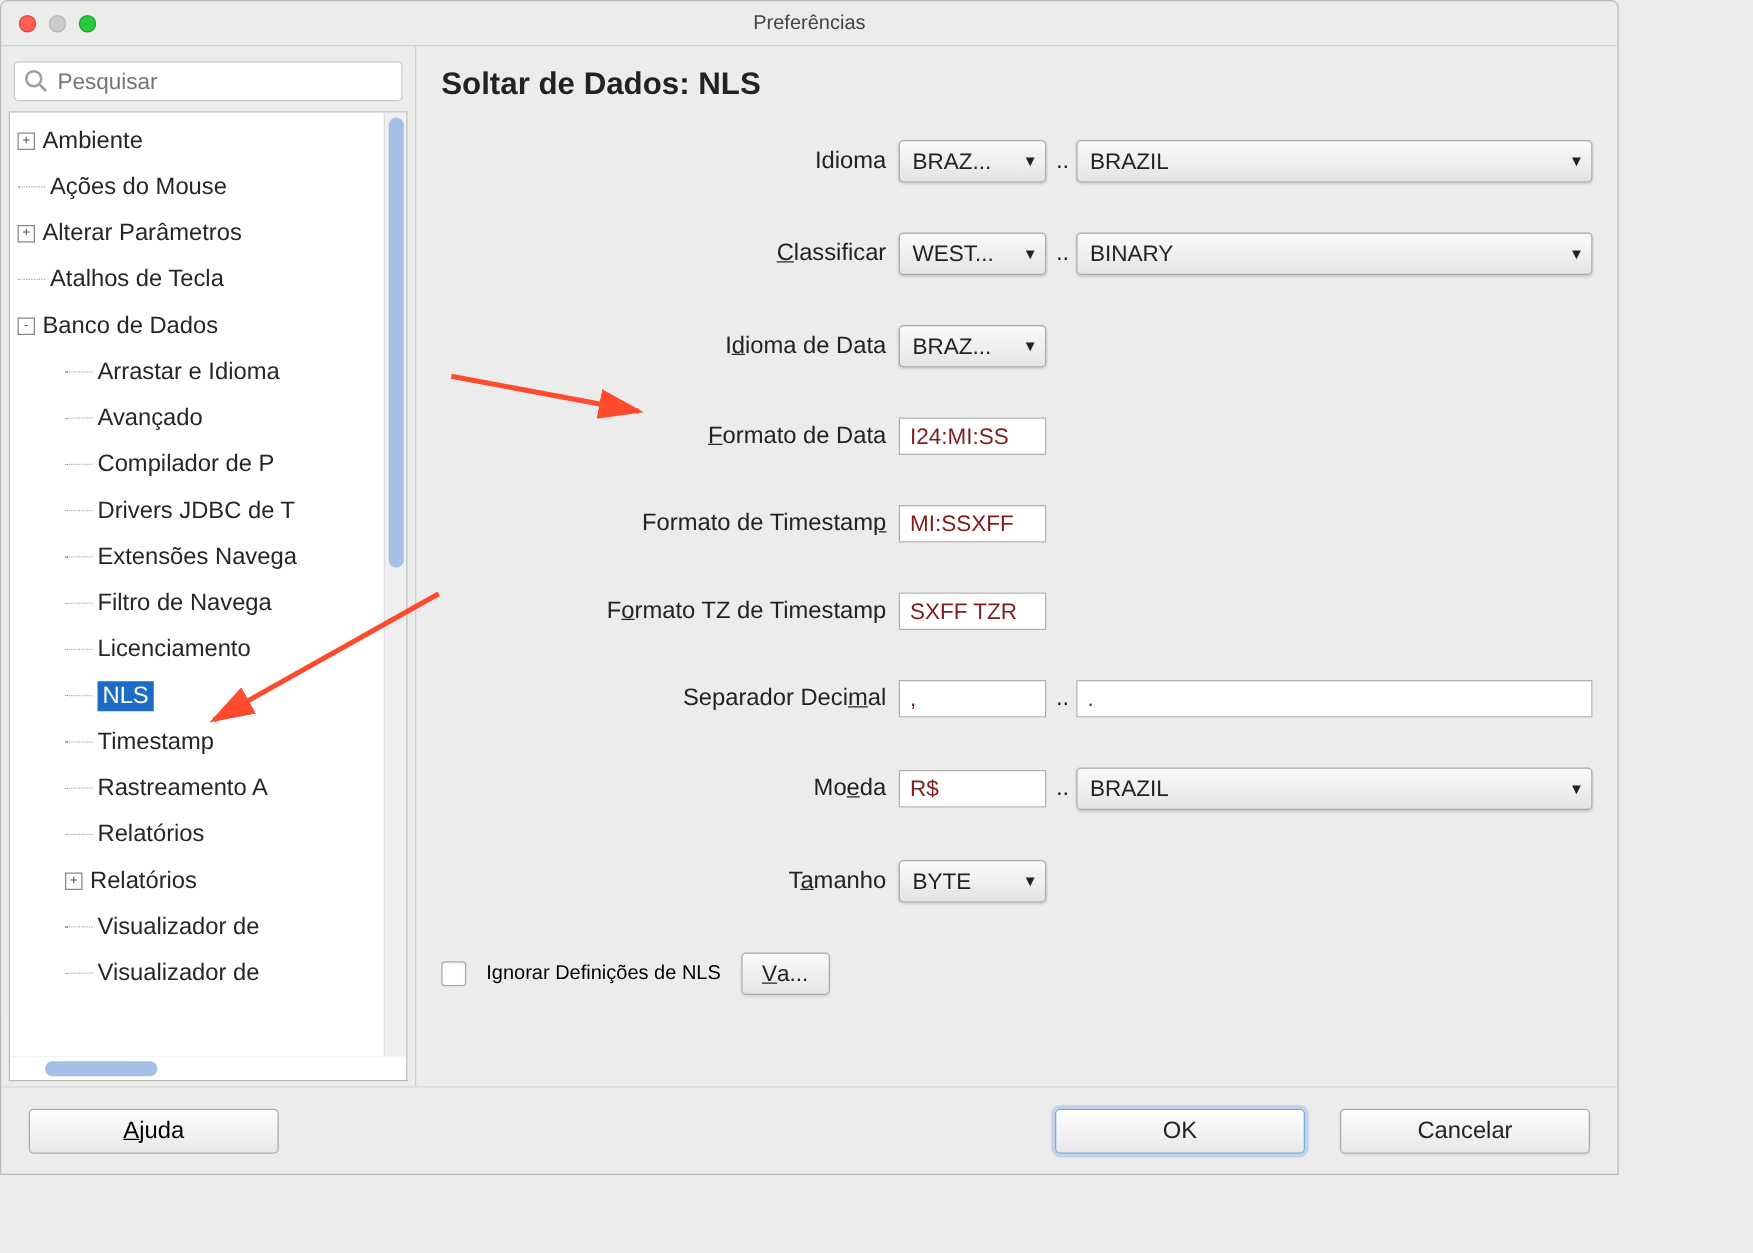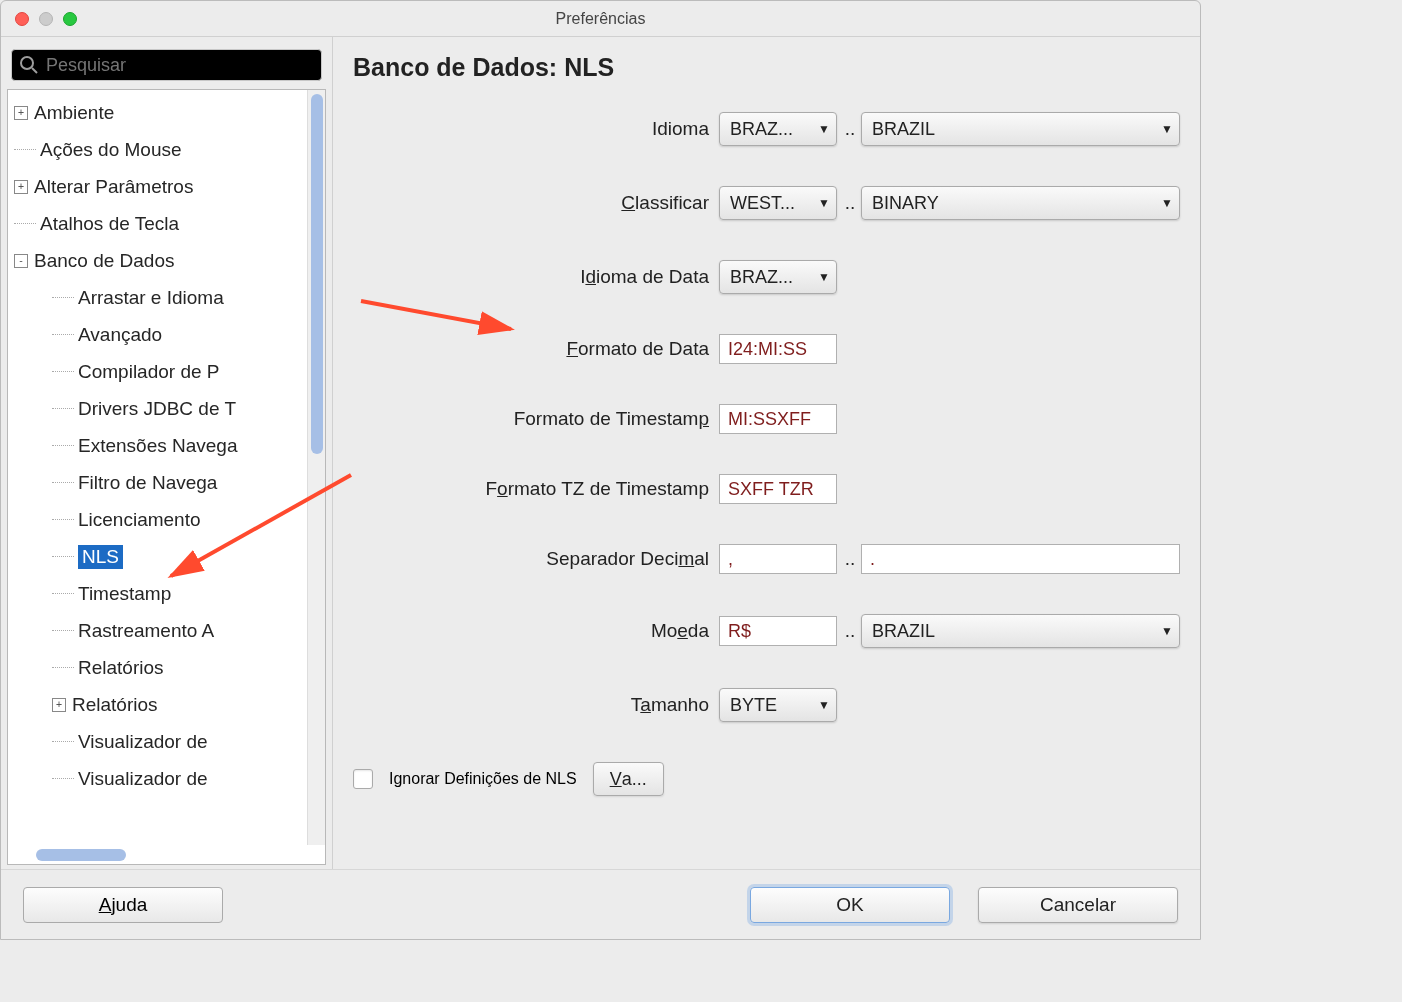--- a/index.html
+++ b/index.html
@@ -1,33 +1,33 @@
 <!DOCTYPE html>
 <html><head>
 <meta charset="utf-8">
 <style>
 * { box-sizing: border-box; margin: 0; padding: 0; }
 body { font-family: "Helvetica Neue", Arial, sans-serif; font-size: 16px; background: #ececec; width: 1402px; height: 1002px; overflow: hidden; position: relative; }
 
-.window { width: 1201px; height: 940px; background: #ececec; border: 1px solid #bbb; border-radius: 6px 6px 0 0; position: relative; margin: 0; }
+.window { width: 1295px; height: 940px; background: #ececec; border: 1px solid #bbb; border-radius: 6px 6px 0 0; position: relative; margin: 0; }
 
 .titlebar { height: 36px; display: flex; align-items: center; position: relative; border-bottom: 1px solid #d0d0d0; }
 .traffic-lights { display: flex; gap: 10px; margin-left: 14px; }
 .tl { width: 14px; height: 14px; border-radius: 50%; }
 .tl.red { background: #ff5f57; border: 1px solid #e24640; }
 .tl.yellow { background: #ccc; border: 1px solid #b5b5b5; }
 .tl.green { background: #28c840; border: 1px solid #1ba52e; }
 .title { position: absolute; left: 0; right: 0; text-align: center; font-size: 16px; color: #444; font-weight: 500; pointer-events: none; }
 
 .body { display: flex; height: calc(100% - 36px - 70px); }
 
 .left { width: 332px; border-right: 1px solid #d0d0d0; display: flex; flex-direction: column; padding: 8px 6px 4px 6px; }
 
 .search { position: relative; margin: 4px 4px 8px 4px; }
-.search input { width: 100%; height: 32px; border: 1px solid #c7c7c7; border-radius: 4px; padding: 2px 8px 2px 34px; font-size: 18px; color: #8a8a8a; background: #000000; outline: none; }
+.search input { width: 100%; height: 32px; border: 1px solid #c7c7c7; border-radius: 4px; padding: 2px 8px 2px 34px; font-size: 18px; color: #8a8a8a; background: #ffffff; outline: none; }
 .search .mag { position: absolute; left: 8px; top: 6px; width: 20px; height: 20px; }
 .search .mag svg { stroke: #9e9e9e; fill: none; stroke-width: 2; }
 
 .tree-wrap { flex: 1; border: 1px solid #b8b8b8; background: #fff; display: flex; overflow: hidden; }
 .tree { flex: 1; overflow: hidden; position: relative; font-size: 19px; color: #262626; padding: 4px 0; }
 .tree ul { list-style: none; }
 .tree li { position: relative; }
 .row { display: flex; align-items: center; height: 37px; white-space: nowrap; overflow: hidden; }
 .indent0 { padding-left: 6px; }
 .indent1 { padding-left: 44px; }
@@ -218,21 +218,21 @@
         <div class="vscroll">
             <div class="vthumb"></div>
           </div>
       </div>
       <div class="hscroll">
           <div class="hthumb"></div>
         </div>
     </div>
 
     <div class="right">
-      <div class="heading">Banco de Dados: NLS</div>
+      <div class="heading">Soltar de Dados: NLS</div>
 
       <div class="form">
 
         <div class="lbl"><span>Idioma</span></div>
         <div class="combo csmall">
             <span class="txt">BRAZ...</span>
             <span class="caret">▼</span>
           </div>
         <div class="sep">..</div>
         <div class="combo cwide">

